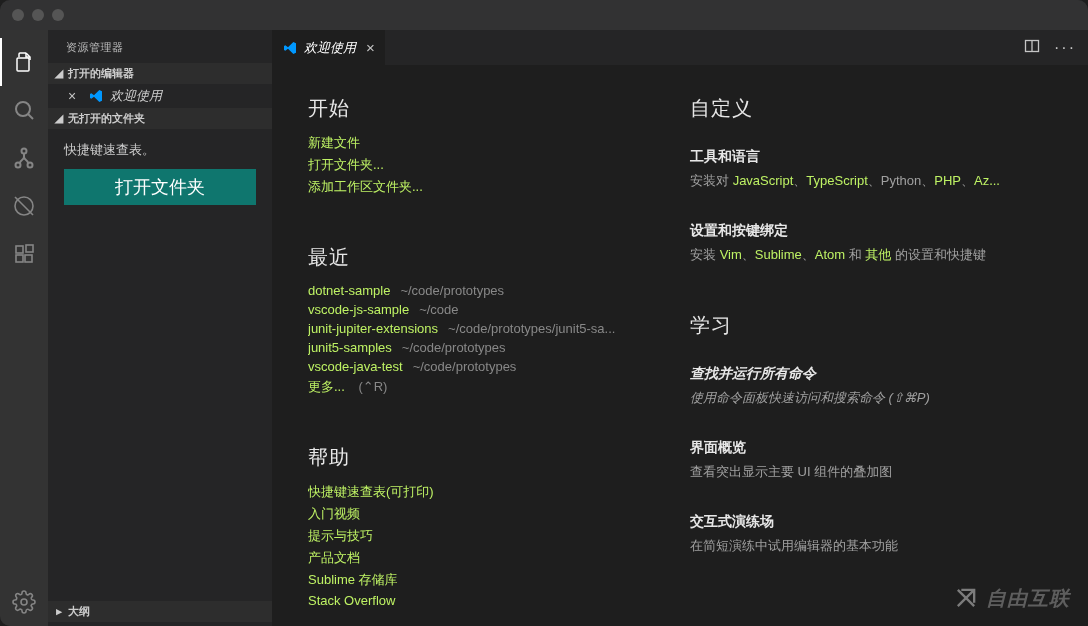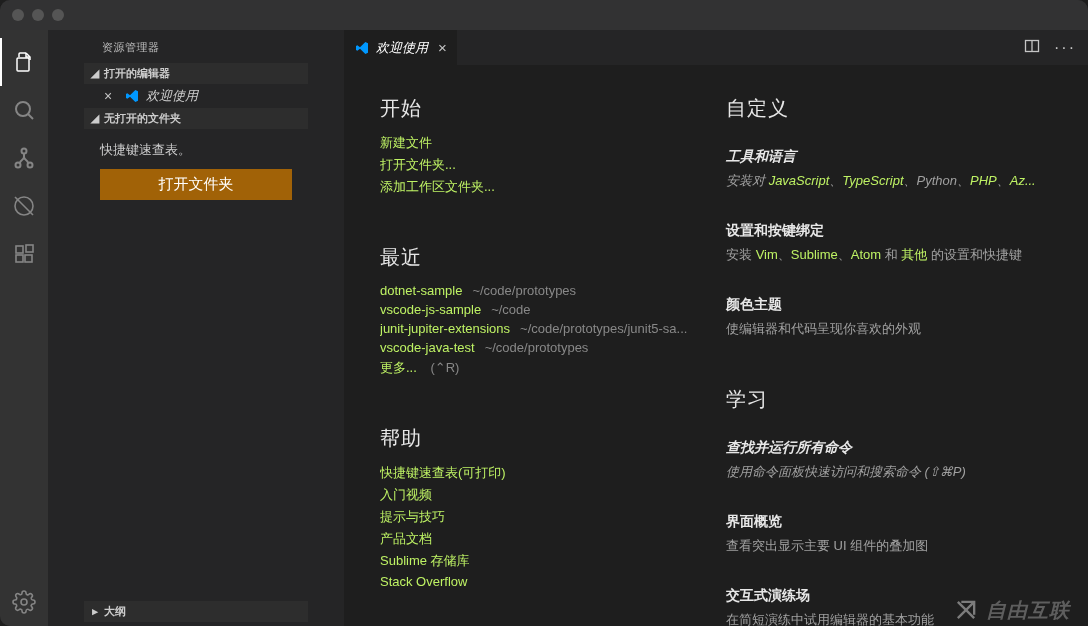--- a/index.html
+++ b/index.html
@@ -22,21 +22,21 @@
     }
     .titlebar {
       height: 30px;
       background: #323233;
       display: flex;
       align-items: center;
       padding: 0 12px;
       gap: 8px;
     }
     .traffic { width: 12px; height: 12px; border-radius: 50%; background: #555; }
-    .main-area { flex: 1; display: flex; min-height: 0; gap: 36px; }
+    .main-area { flex: 1; display: flex; min-height: 0; }
     .activitybar {
       width: 48px;
       background: #333333;
       display: flex;
       flex-direction: column;
       align-items: center;
       padding-top: 8px;
     }
     .activity-icon {
       width: 48px;
@@ -84,25 +84,25 @@
       color: #cccccc;
     }
     .close-x { color: #c5c5c5; font-size: 14px; width: 14px; cursor: pointer; font-style: normal;}
     .vs-logo-sm {
       width: 16px; height: 16px; display: inline-flex; align-items: center; justify-content: center;
     }
     .folder-body { padding: 12px 16px; font-size: 13px; }
     .open-folder-btn {
       margin-top: 10px;
       width: 100%;
-      background: #a16207;
+      background: #0f766e;
       color: #ffffff;
       border: none;
       padding: 6px 16px;
-      font-size: 15px;
+      font-size: 18px;
       text-align: center;
       cursor: pointer;
     }
     .sidebar-bottom {
       margin-bottom: 4px;
     }
     .editor-area {
       flex: 1;
       background: #1e1e1e;
       display: flex;
@@ -154,21 +154,21 @@
       font-size: 13px;
     }
     .line { margin-bottom: 4px; font-size: 13px; white-space: nowrap; overflow: hidden; text-overflow: ellipsis;}
     .muted { color: #888888; margin-left: 10px; }
     .subhead { font-size: 14px; color: #e7e7e7; margin-bottom: 6px; font-weight: 600;}
     .desc { font-size: 13px; color: #a0a0a0; }
     .sep { color: #a0a0a0; }
     .watermark {
       position: absolute;
       right: 18px;
-      bottom: 2px;
+      bottom: 14px;
       color: #6a6a6a;
       font-size: 20px;
       font-weight: 700;
       font-style: italic;
       letter-spacing: 1px;
       display: flex;
       align-items: center;
       gap: 6px;
       opacity: 0.85;
       pointer-events: none;
@@ -293,20 +293,21 @@
             <div class="line"><a class="link">打开文件夹...</a></div>
             <div class="line"><a class="link">添加工作区文件夹...</a></div>
           </div>
 
           <div class="section-block">
             <h2>最近</h2>
             <div id="recent-list">
                 <div class="line"><a class="link">dotnet-sample</a><span class="muted">~/code/prototypes</span></div>
                 <div class="line"><a class="link">vscode-js-sample</a><span class="muted">~/code</span></div>
                 <div class="line"><a class="link">junit-jupiter-extensions</a><span class="muted">~/code/prototypes/junit5-sa...</span></div>
+                <div class="line"><a class="link">junit5-samples</a><span class="muted">~/code/prototypes</span></div>
                 <div class="line"><a class="link">vscode-java-test</a><span class="muted">~/code/prototypes</span></div>
               </div>
             <div class="line">
               <a class="link">更多...</a>
               <span class="muted">(⌃R)</span>
             </div>
           </div>
 
           <div class="section-block">
             <h2>帮助</h2>
@@ -318,38 +319,34 @@
                 <div class="line"><a class="link">Sublime 存储库</a></div>
                 <div class="line"><a class="link">Stack Overflow</a></div>
               </div>
           </div>
         </div>
 
         <div class="col">
           <div class="section-block">
             <h2>自定义</h2>
 
-            <div class="section-block-sm" style="margin-top:26px;font-style:italic;">
+            <div class="section-block-sm" style="margin-top:26px;">
               <div class="subhead">工具和语言</div>
               <div class="desc line">
                 <span>安装对 </span><a class="link">JavaScript</a><span class="sep">、</span><a class="link">TypeScript</a><span class="sep">、</span><span>Python</span><span class="sep">、</span><a class="link">PHP</a><span class="sep">、</span><a class="link">Az...</a>
               </div>
             </div>
 
             <div class="section-block-sm">
               <div class="subhead">设置和按键绑定</div>
               <div class="desc line">
                 <span>安装 </span><a class="link">Vim</a><span class="sep">、</span><a class="link">Sublime</a><span class="sep">、</span><a class="link">Atom</a><span> 和 </span><a class="link">其他</a><span> 的设置和快捷键</span>
               </div>
             </div>
 
-            <div class="section-block-sm">
-              <div class="subhead">颜色主题</div>
-              <div class="desc">使编辑器和代码呈现你喜欢的外观</div>
-            </div>
           </div>
 
           <div class="section-block">
             <h2>学习</h2>
 
             <div class="section-block-sm" style="margin-top:26px;font-style:italic;">
               <div class="subhead">查找并运行所有命令</div>
               <div class="desc">使用命令面板快速访问和搜索命令 (⇧⌘P)</div>
             </div>
             <div class="section-block-sm">

